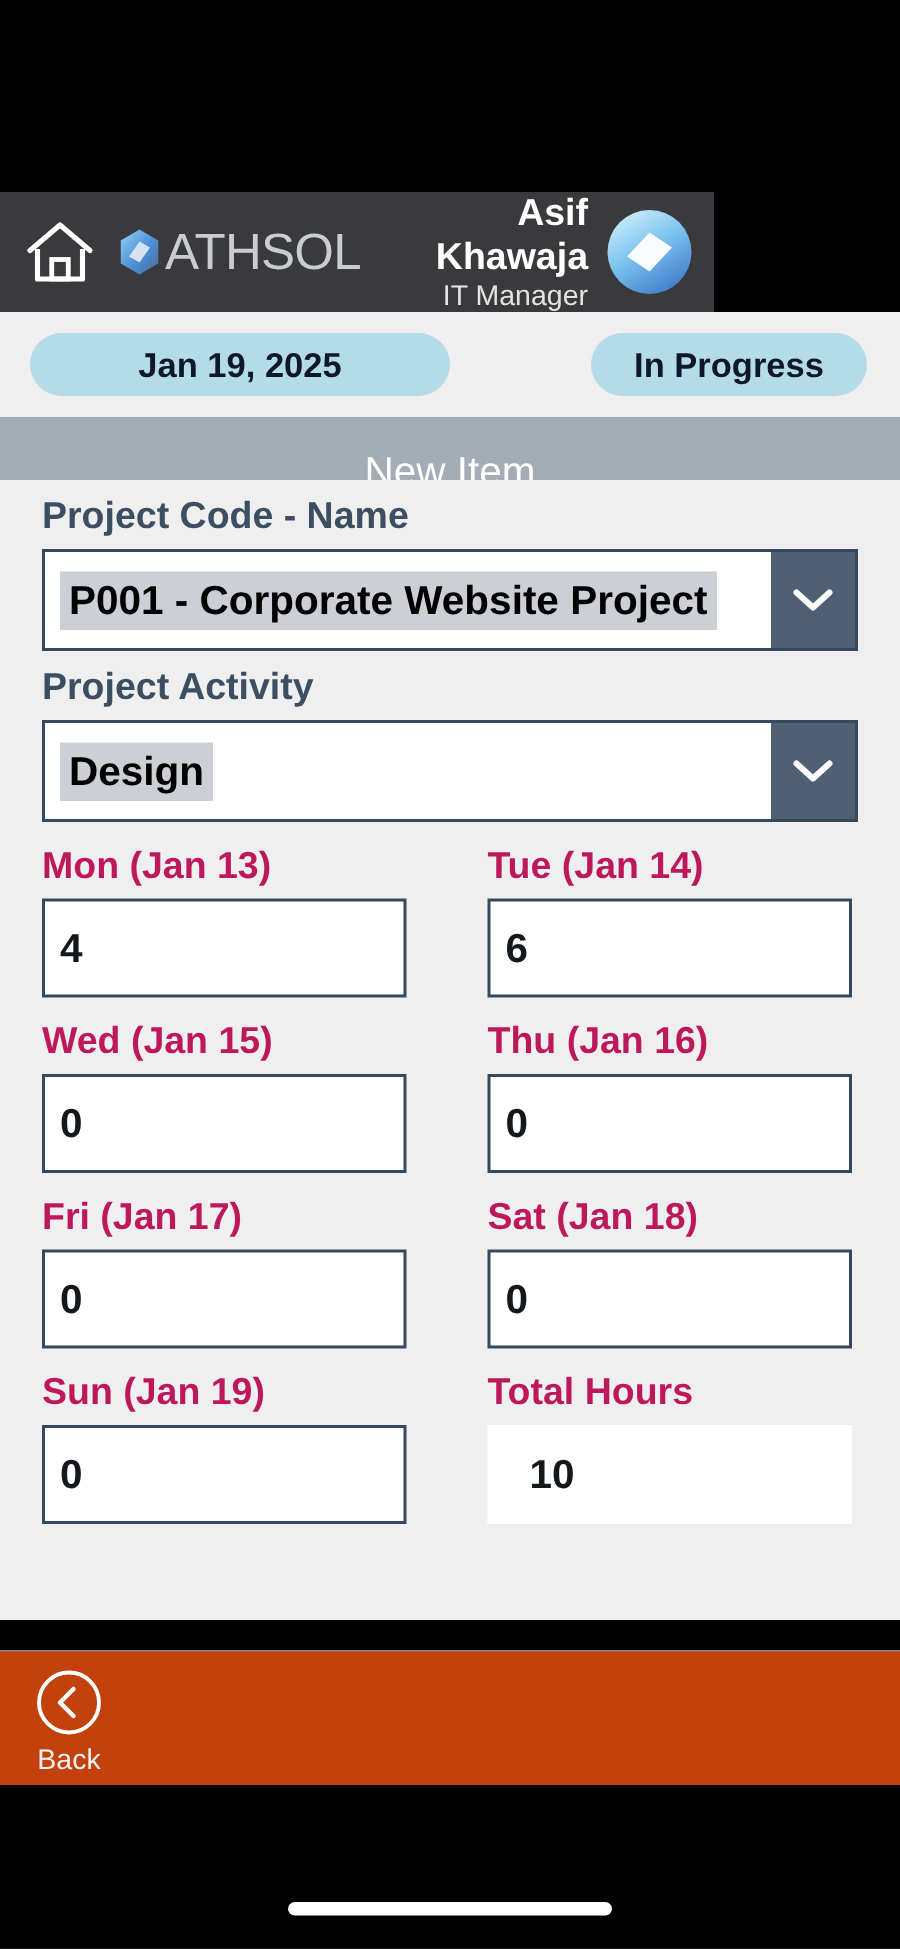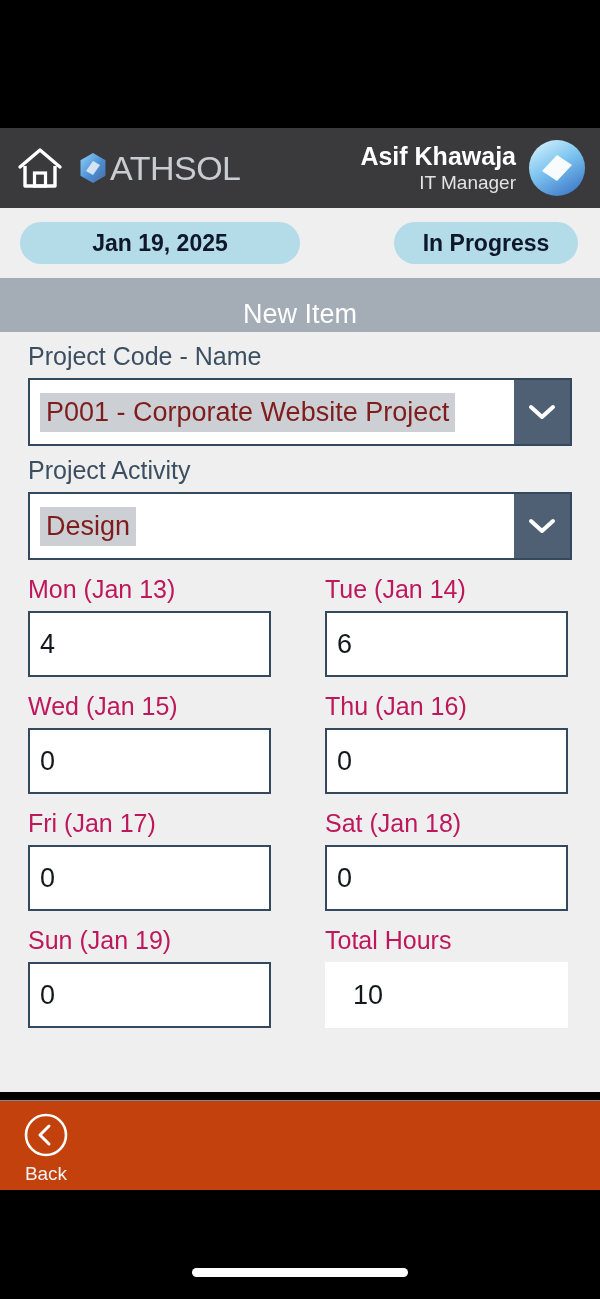--- a/index.html
+++ b/index.html
@@ -25,21 +25,21 @@
     top: 0; left: 0;
     width: 600px;
     height: 128px;
     background: #000000;
   }
 
   
   .app-header {
     position: absolute;
     top: 128px; left: 0;
-    width: 600px;
+    width: 476px;
     height: 80px;
     background: #3a3a3c;
     display: flex;
     align-items: center;
     padding: 0 14px 0 16px;
   }
   .home-icon { width: 48px; height: 44px; flex: 0 0 auto; }
   .brand {
     display: flex;
     align-items: center;
@@ -112,26 +112,27 @@
     display: flex;
     align-items: center;
     justify-content: center;
     color: #ffffff;
     font-size: 27px;
   }
 
   
   .form-area {
     position: absolute;
-    top: 332px; left: 0;
+    top: 320px; left: 0;
     width: 600px;
     height: 760px;
     background: #efefef;
     overflow: hidden;
     padding: 0 28px;
+    font-weight: bold;
   }
 
   .field-label {
     color: #3c4f62;
     font-size: 25px;
     line-height: 30px;
     margin-top: 9px;
     margin-bottom: 7px;
   }
 
@@ -139,21 +140,21 @@
   .select-ctl {
     position: relative;
     height: 68px;
     border: 2px solid #34495d;
     background: #ffffff;
     display: flex;
     align-items: center;
   }
   .select-value {
     font-size: 27px;
-    color: #7f1d1d;
+    color: #000000;
     background: #cccfd4;
     padding: 4px 6px;
     margin-left: 10px;
     white-space: nowrap;
   }
   .select-arrow {
     position: absolute;
     right: 0; top: 0;
     width: 56px; height: 64px;
     background: #4f6074;

